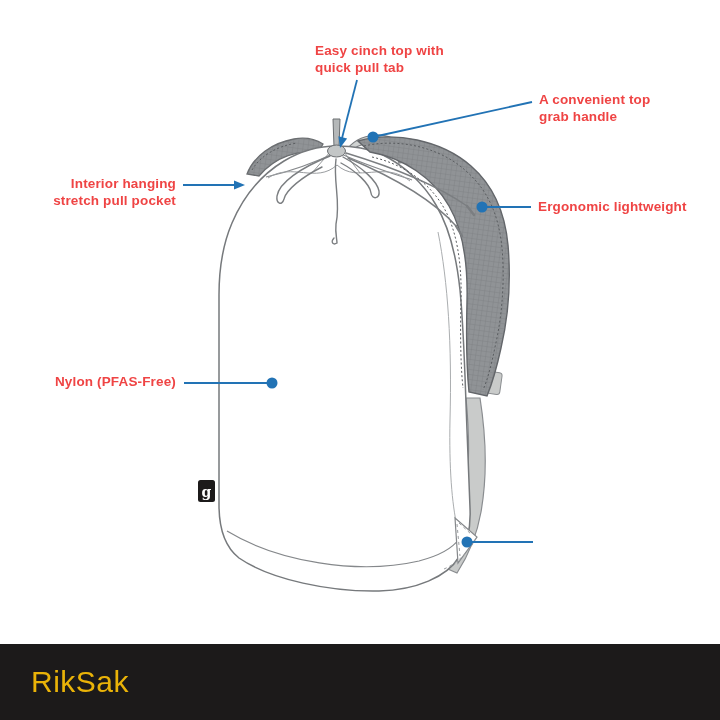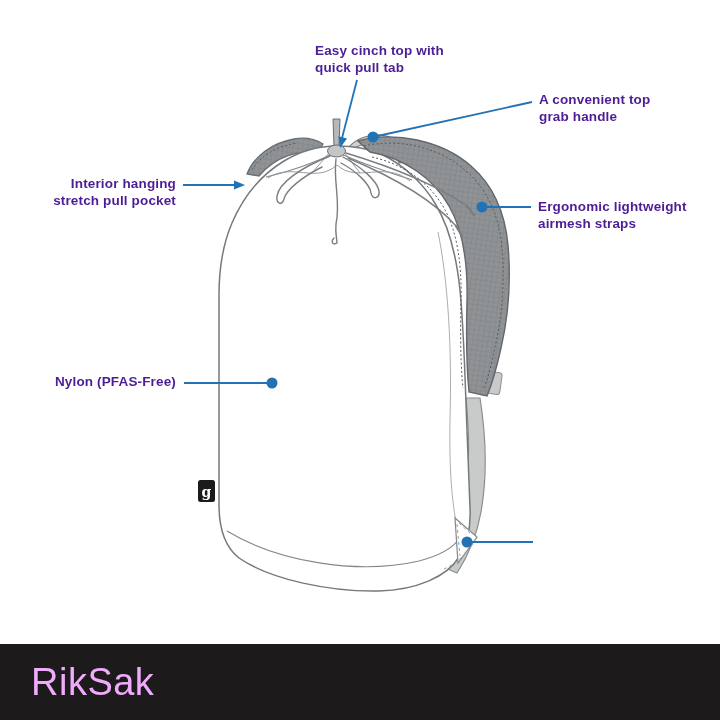--- a/index.html
+++ b/index.html
@@ -1,25 +1,25 @@
 <!DOCTYPE html>
 <html><head>
 <meta charset="utf-8">
 <style>
   html,body{margin:0;padding:0;background:#ffffff;}
   #page{position:relative;width:720px;height:720px;background:#ffffff;overflow:hidden;
         font-family:"Liberation Sans", sans-serif;}
   #diagram{position:absolute;left:0;top:0;}
   .callout{position:absolute;font:700 13.5px/16.5px "Liberation Sans", sans-serif;
-           color:#4c1d95;letter-spacing:.15px;}
+           color:#ef4444;letter-spacing:.15px;}
   .callout span{display:block;}
   .align-right{text-align:right;}
   #footer{position:absolute;left:0;top:644px;width:720px;height:76px;background:#1c1a1a;
           display:flex;align-items:center;}
-  #product-name{color:#f0abfc;font-size:38px;font-weight:400;letter-spacing:.5px;
+  #product-name{color:#eab308;font-size:30px;font-weight:400;letter-spacing:.5px;
                 padding-left:31px;font-family:"Liberation Sans", sans-serif;}
 </style>
 </head>
 <body>
 
 <div id="page">
 
   <svg id="diagram" width="720" height="720" viewBox="0 0 720 720">
     <defs>
       <pattern id="mesh" width="5" height="5" patternUnits="userSpaceOnUse" patternTransform="rotate(8)">
@@ -99,21 +99,20 @@
     <span>grab handle</span>
   </div>
 
   <div class="callout align-right" style="left:28px;top:176px;width:148px;">
     <span>Interior hanging</span>
     <span>stretch pull pocket</span>
   </div>
 
   <div class="callout" style="left:538px;top:199px;">
     <span>Ergonomic lightweight</span>
-    <span>airmesh straps</span>
   </div>
 
   <div class="callout align-right" style="left:28px;top:374px;width:148px;">
     <span>Nylon (PFAS-Free)</span>
   </div>
 
 
   <div id="footer">
     <div id="product-name">RikSak</div>
 

